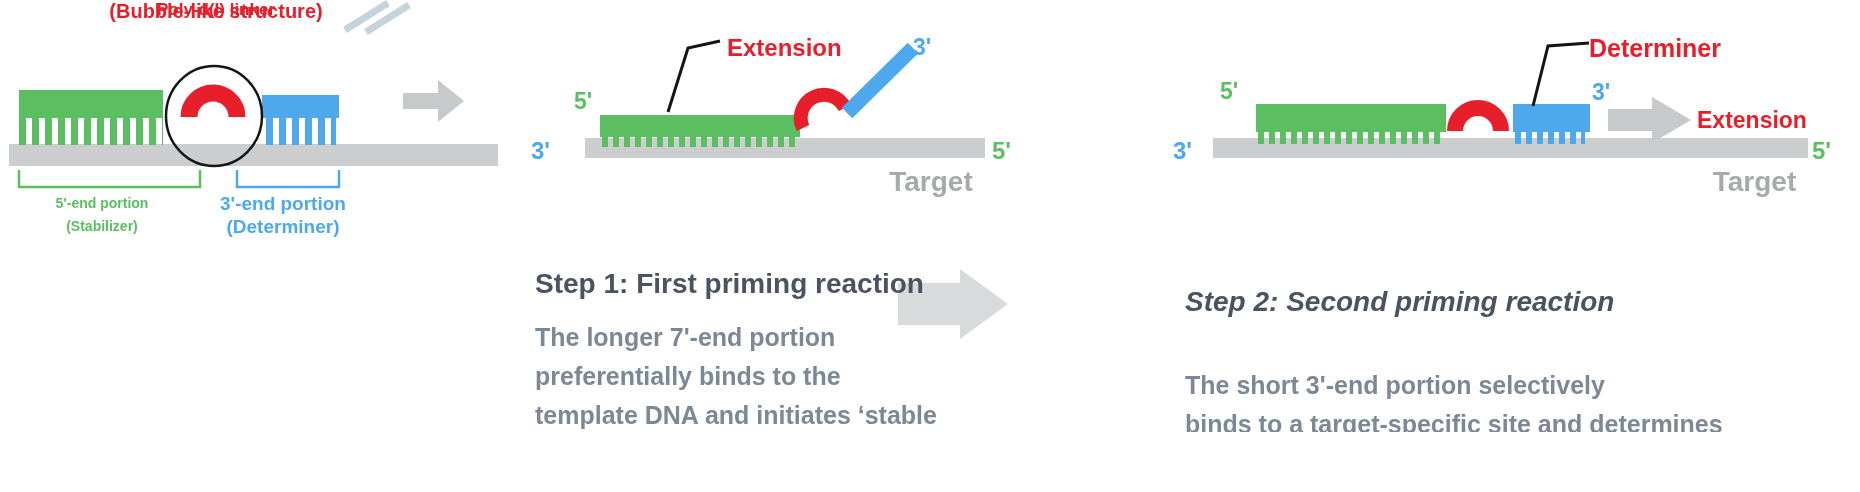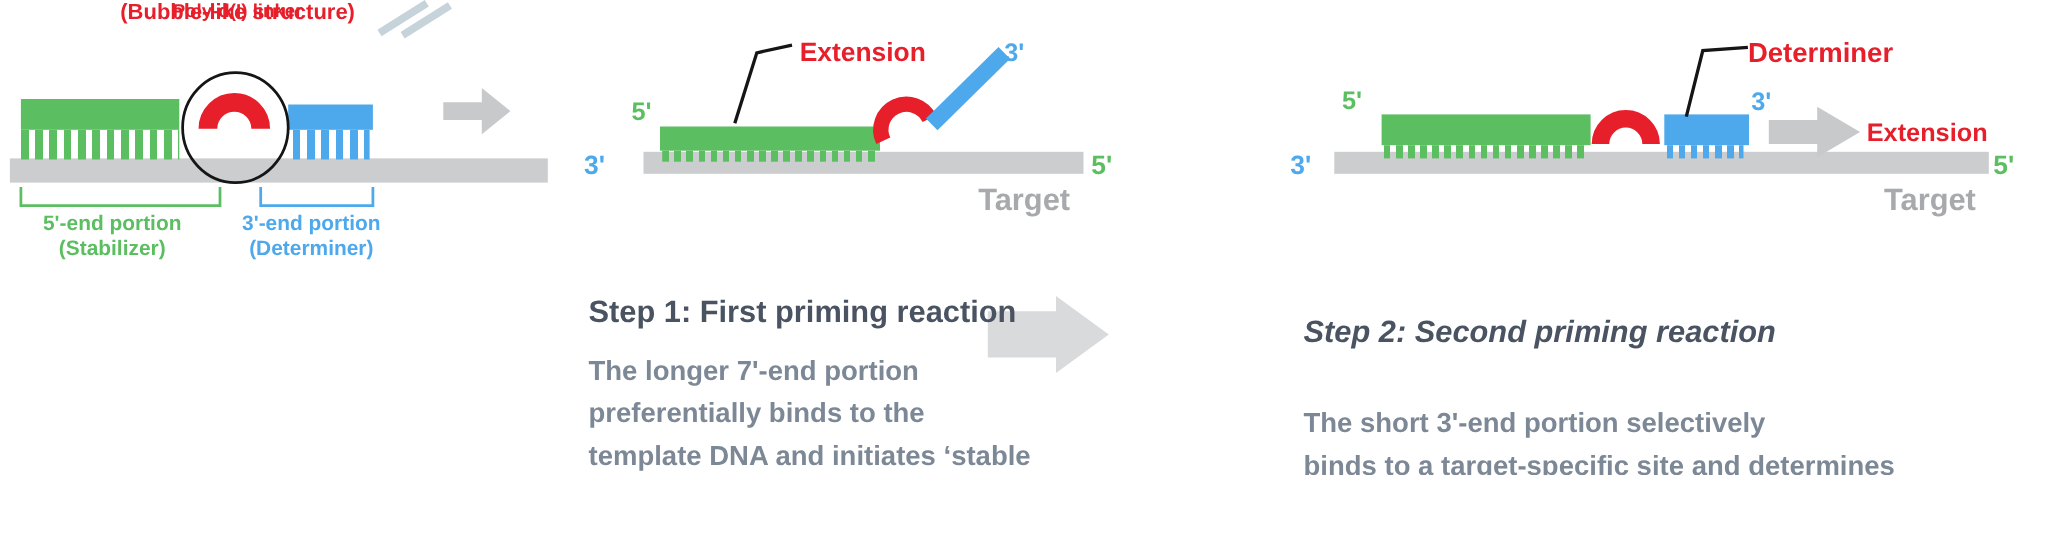--- a/index.html
+++ b/index.html
@@ -83,21 +83,21 @@
 
     <polygon class="fill-bigarrow" points="898,283 960,283 960,269 1008,304 960,339 960,325 898,325"></polygon>
 
     <path class="stroke-red" d="M 1455 131 A 23 23 0 0 1 1501 131" stroke-width="16"></path>
 
     <path class="stroke-black" d="M 1589 43 L 1548 46 L 1533 106" stroke-width="3"></path>
 
     <polygon class="fill-arrow" points="1608,109 1652,109 1652,97 1691,120 1652,143 1652,131 1608,131"></polygon>
   </svg>
 
-  <div class="abs t-green center" style="left:20px;top:192px;width:164px;font-size:19px;line-height:23px;">
+  <div class="abs t-green center" style="left:20px;top:192px;width:164px;font-size:14px;line-height:23px;">
     <div>5'-end portion</div>
     <div>(Stabilizer)</div>
   </div>
   <div class="abs t-blue center" style="left:202px;top:192px;width:162px;font-size:19px;line-height:23px;">
     <div>3'-end portion</div>
     <div>(Determiner)</div>
   </div>
 
   <div class="abs t-green" style="left:574px;top:88px;font-size:23px;">5'</div>
   <div class="abs t-red" style="left:727px;top:34px;font-size:24px;">Extension</div>

